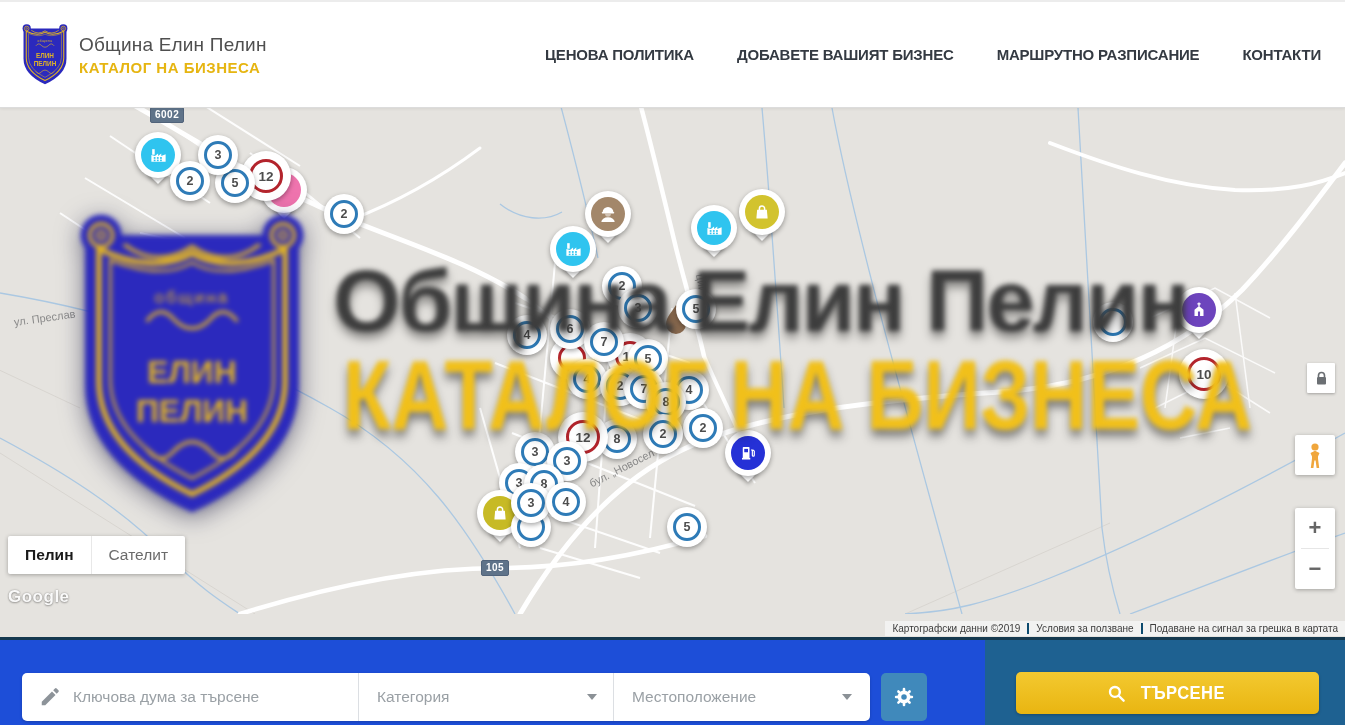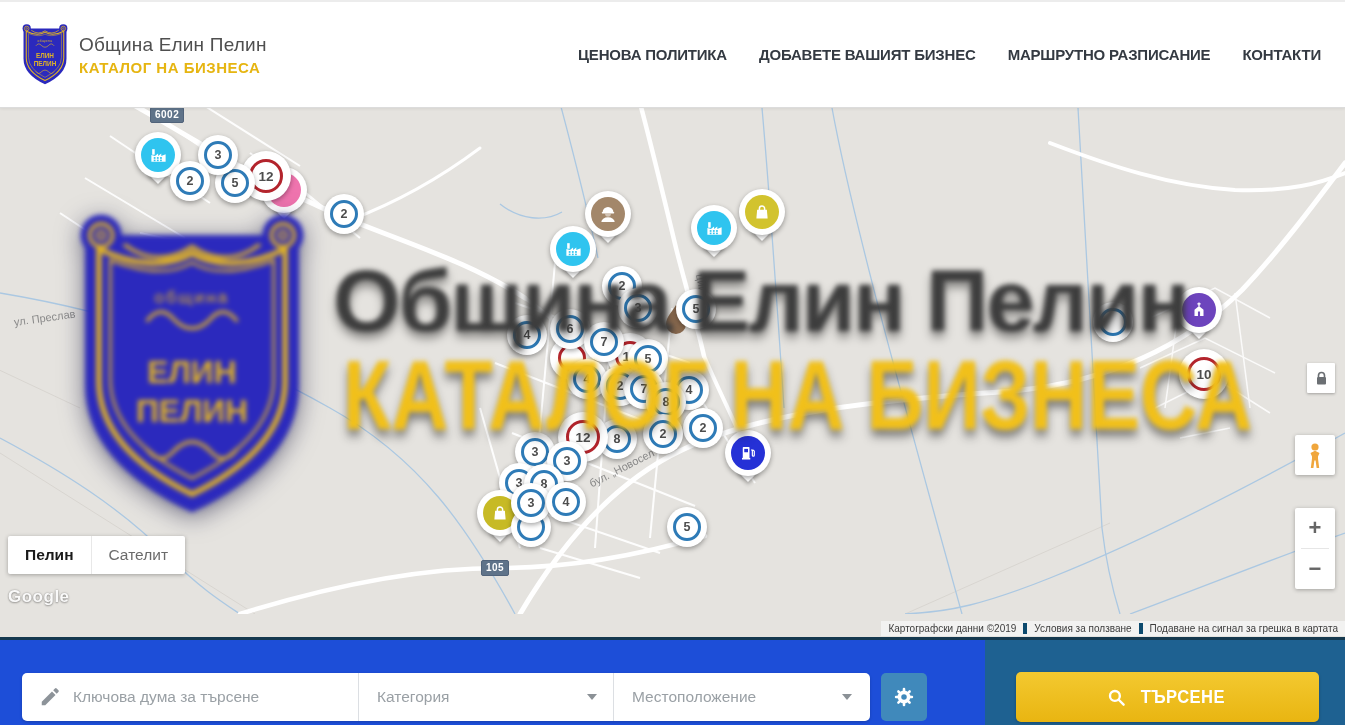--- a/index.html
+++ b/index.html
@@ -7,21 +7,21 @@
 
   
   .site-header { position:relative; height:108px; background:#fff; border-top:2px solid #ececec;
     border-bottom:1px solid #dcdcdc; box-shadow:0 1px 3px rgba(0,0,0,.07);
     display:flex; align-items:center; padding:0 24px 0 22px; z-index:30; }
   .logo { display:flex; align-items:center; cursor:pointer; }
   .logo-crest { width:46px; height:64px; }
   .logo-text { margin-left:11px; }
   .logo-title { font-size:19px; font-weight:normal; color:#4f4f4f; letter-spacing:.2px;text-align:right; }
   .logo-subtitle { font-size:15px; font-weight:bold; color:#e6b511; letter-spacing:.5px; margin-top:3px; }
-  .main-nav { margin-left:auto; display:flex; gap:32px; }
+  .main-nav { margin-left:auto; display:flex; gap:43px; }
   .main-nav a { font-size:15px; font-weight:bold; color:#343a42; text-decoration:none;
     letter-spacing:-.2px; cursor:pointer; white-space:nowrap; }
 
   
   .map-section { position:relative; height:529px; background:#e5e3df; overflow:hidden; }
   .roads-svg { position:absolute; left:0; top:0; }
 
   .map-layer { position:absolute; left:0; top:0; width:100%; height:100%; }
 
   .road-badge { position:absolute; background:#5f7389; color:#fff; font-size:10px; font-weight:bold;
@@ -60,21 +60,21 @@
     border-radius:2px; box-shadow:0 1px 4px rgba(0,0,0,.3); z-index:20; overflow:hidden; }
   .maptype .cell { padding:0 17px; line-height:38px; font-size:15.5px; cursor:pointer; }
   .maptype .cell.active { font-weight:bold; color:#1a1a1a; }
   .maptype .cell.inactive { color:#6b6b6b; border-left:1px solid #e8e8e8; }
   .google-logo { position:absolute; left:8px; top:479px; z-index:20; font-size:17px; font-weight:bold;
     color:rgba(255,255,255,.95); letter-spacing:.5px; cursor:pointer;
     text-shadow:0 0 2px rgba(0,0,0,.35), 0 1px 2px rgba(0,0,0,.25); }
   .attr-bar { position:absolute; right:0; bottom:1px; height:15px; display:flex; align-items:center;
     background:rgba(245,245,245,.85); z-index:20; font-size:10px; color:#3c3c3c; }
   .attr-bar span { padding:0 7px; cursor:pointer; }
-  .attr-bar span + span { border-left:4px solid #0c4a6e; }
+  .attr-bar span + span { border-left:2px solid #0c4a6e; }
   .lock-btn { position:absolute; left:1307px; top:255px; width:28px; height:30px; background:#fff;
     border-radius:1px; box-shadow:0 1px 3px rgba(0,0,0,.3); z-index:20; display:flex; align-items:center;
     justify-content:center; cursor:pointer; }
   .pegman-btn { position:absolute; left:1295px; top:327px; width:40px; height:40px; background:#fff;
     border-radius:2px; box-shadow:0 1px 4px rgba(0,0,0,.3); z-index:20; display:flex; align-items:center;
     justify-content:center; cursor:pointer; }
   .zoom-panel { position:absolute; left:1295px; top:400px; width:40px; height:81px; background:#fff;
     border-radius:2px; box-shadow:0 1px 4px rgba(0,0,0,.3); z-index:20; display:flex; flex-direction:column; }
   .zoom-panel .zbtn { flex:1; display:flex; align-items:center; justify-content:center; font-size:22px;
     color:#666; cursor:pointer; font-weight:bold; }
@@ -89,21 +89,21 @@
   .fb-keyword { width:336px; padding-left:17px; gap:12px; }
   .fb-keyword input { border:none; outline:none; font-size:15.5px; width:250px;
     font-family:"Liberation Sans", sans-serif; color:#444; }
   .fb-keyword input::placeholder { color:#9aa0a5; opacity:1; }
   .fb-select { width:255px; padding-left:18px; border-left:1px solid #dcdfe3; cursor:pointer; }
   .fb-select .sel-label { font-size:15.5px; color:#9aa0a5; }
   .chevron { position:absolute; right:16px; top:50%; margin-top:-3px; width:0; height:0;
     border-left:5.5px solid transparent; border-right:5.5px solid transparent; border-top:6.5px solid #8b9196; }
   .gear-btn { position:absolute; left:881px; top:33px; width:46px; height:48px; border-radius:5px;
     background:#4089bb; display:flex; align-items:center; justify-content:center; cursor:pointer; }
-  .search-btn { position:absolute; left:1016px; top:32px; width:303px; height:50px; border-radius:5px;
+  .search-btn { position:absolute; left:1016px; top:32px; width:303px; height:42px; border-radius:5px;
     background:linear-gradient(#f3c930,#e9b511); box-shadow:0 1px 3px rgba(0,0,0,.25);
     display:flex; align-items:center; justify-content:center; gap:11px; cursor:pointer; border:none; }
   .search-btn span { color:#fff; font-size:18px; font-weight:bold; letter-spacing:.5px; transform:scaleX(.92); }
 </style>
 </head>
 <body>
 
 <header class="site-header">
   <div class="logo">
     <svg class="logo-crest" viewBox="0 0 100 140">

